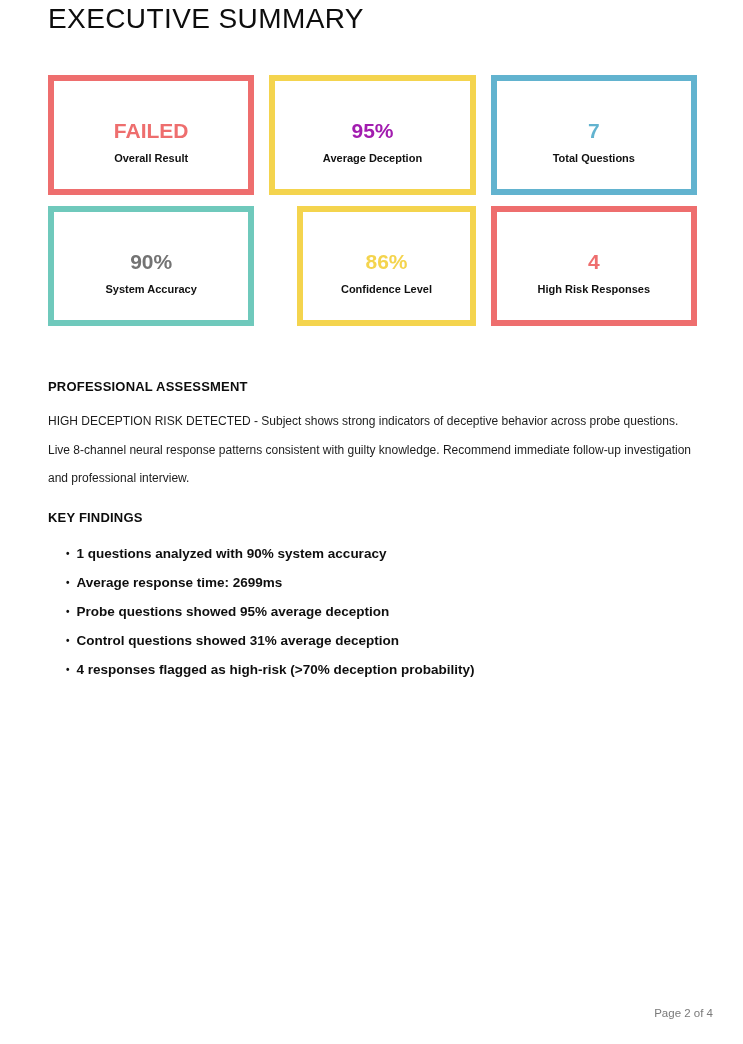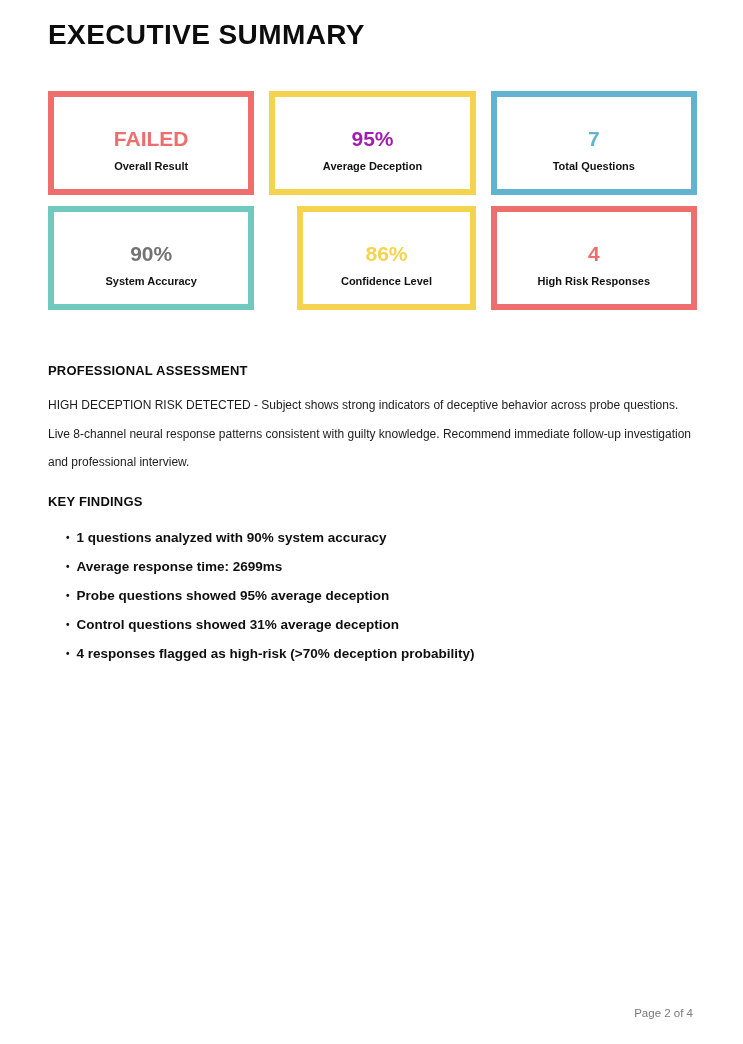--- a/index.html
+++ b/index.html
@@ -9,37 +9,37 @@
     background: #ffffff;
     position: relative;
     font-family: "Liberation Sans", sans-serif;
     color: #111111;
     overflow: hidden;
   }
   .content { padding: 0 46px 0 48px; }
 
   .page-title {
     margin: 0;
-    padding-top: 19px;
+    padding-top: 3px;
     font-size: 28px;
-    font-weight: bold;
+    font-weight: normal;
     letter-spacing: 0.4px;
     color: #0d0d0d;
   }
 
   .stats-grid {
     margin-top: 40px;
     display: grid;
     grid-template-columns: repeat(3, 1fr);
     column-gap: 15px;
     row-gap: 11px;
   }
   .stat-card {
     box-sizing: border-box;
-    height: 104px;
+    height: 120px;
     border: 6px solid #cccccc;
     background: #ffffff;
     display: flex;
     flex-direction: column;
     align-items: center;
     justify-content: center;
     padding-top: 13px;
     text-align: center;
   }
   .stat-value {
@@ -86,21 +86,21 @@
   }
   .bullet {
     display: inline-block;
     font-size: 10px;
     vertical-align: 1px;
     margin-right: 7px;
   }
 
   .page-footer {
     position: absolute;
-    right: 50px;
+    right: 30px;
     bottom: 25px;
     font-size: 11.5px;
     color: #7a7a7a;
   }
 </style>
 </head>
 <body>
 
 <div class="content">
 

